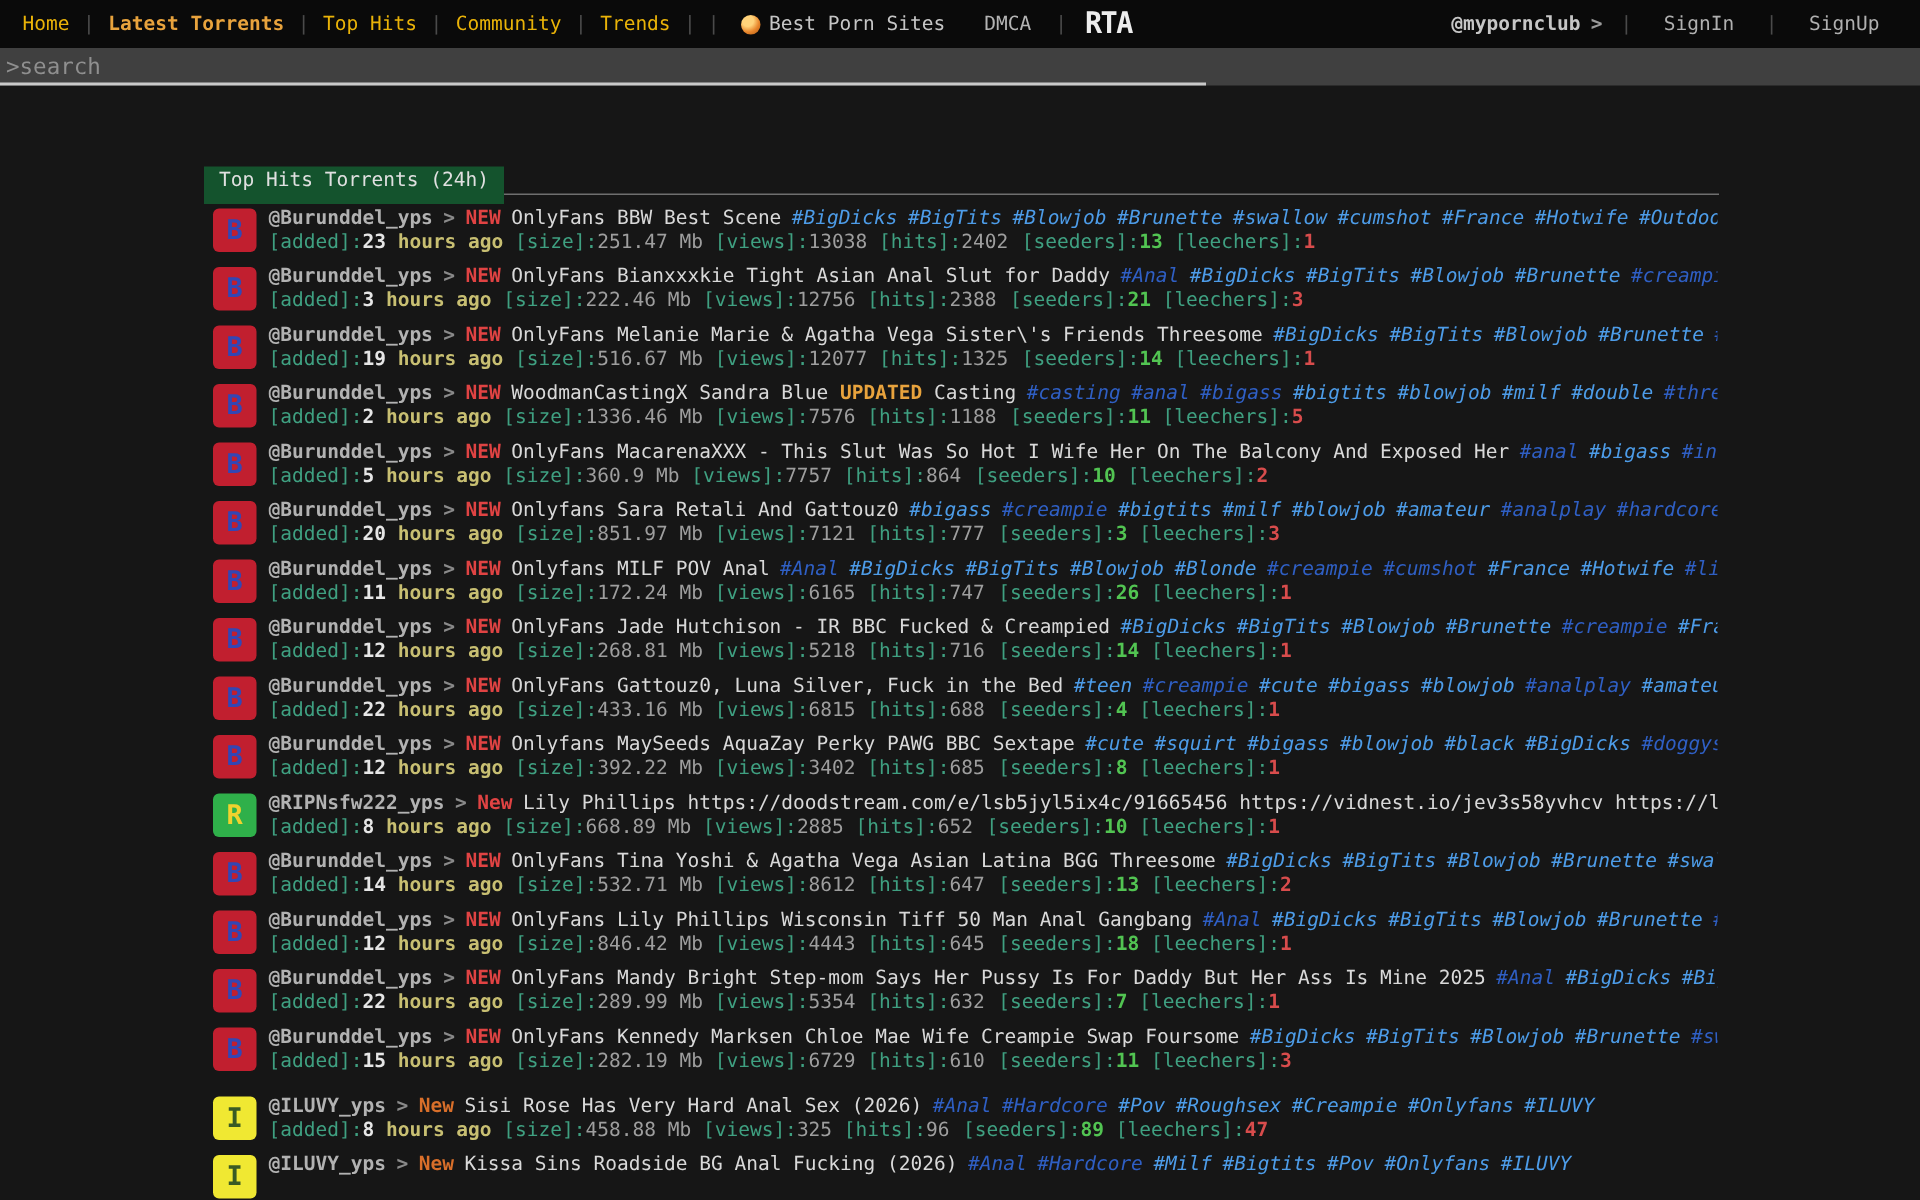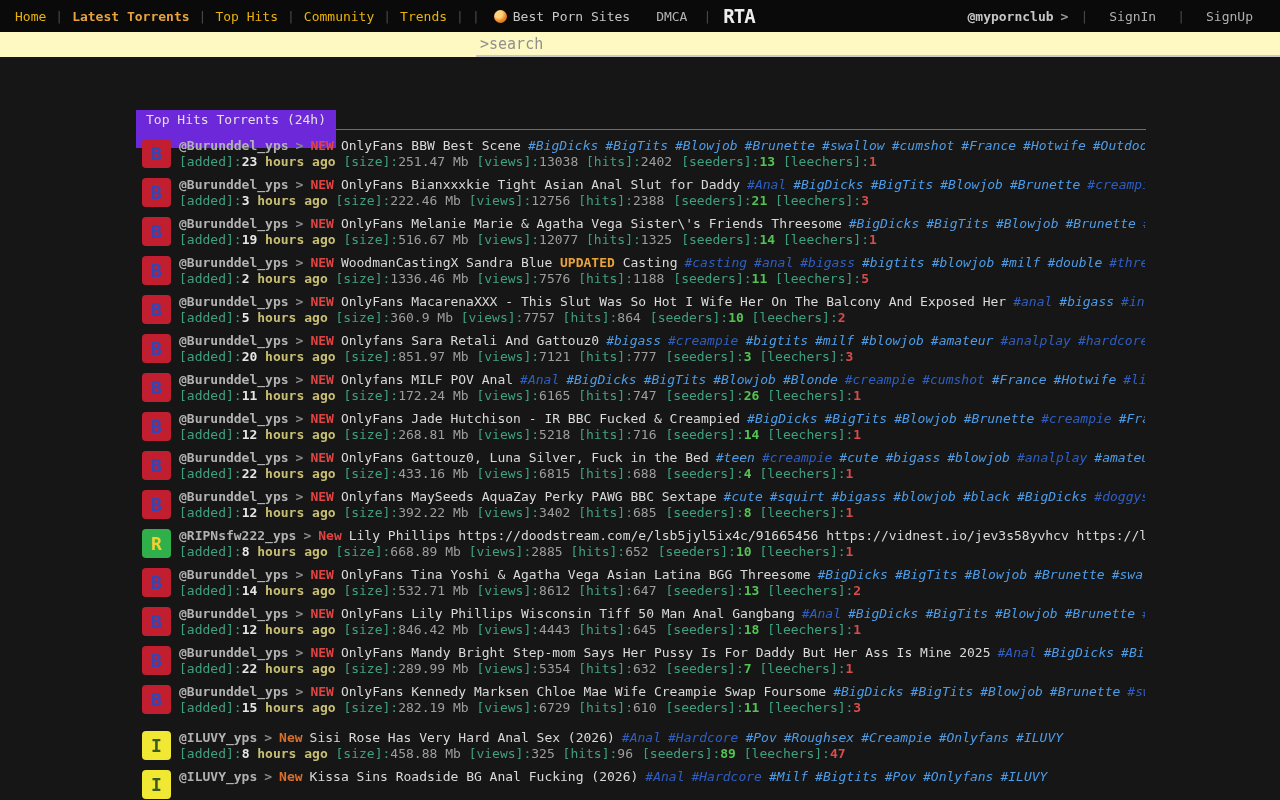--- a/index.html
+++ b/index.html
@@ -15,27 +15,27 @@
     margin:0 6px 0 10px;vertical-align:-2px;}
   .bestsites{color:#c6c6c6;margin-right:18px;cursor:pointer;}
   .dmca{margin:0 12px 0 8px;color:#b4b4b4;cursor:pointer;}
   .rta{font-weight:800;font-size:19px;color:#ededed;letter-spacing:-1px;margin-left:8px;
     transform:scaleY(1.05);display:inline-block;}
   .right{margin-left:auto;display:flex;align-items:center;}
   .account{font-weight:bold;color:#c6c6c6;cursor:pointer;}
   .chev{color:#9a9a9a;font-weight:bold;margin:0 8px 0 7px;}
   .auth{color:#b0b0b0;cursor:pointer;margin:0 17px;}
   
-  .searchwrap{height:25px;background:#fef9c3;display:flex;justify-content:flex-end;}
+  .searchwrap{height:25px;background:#404040;display:flex;justify-content:flex-start;}
   .search{width:796px;background:transparent;border:none;border-bottom:2px solid #c9c9c9;
     color:#8f8f8f;font:15px "DejaVu Sans Mono",monospace;outline:none;padding:0 4px;height:23px;}
   
   .main{padding:52px 0 0 136px;width:1010px;}
   .section-head{border-bottom:1px solid #6f6f6f;height:20px;}
-  .tab{display:inline-block;background:#6d28d9;color:#e0e0e0;padding:2px 10px 21px 10px;
+  .tab{display:inline-block;background:#14532d;color:#e0e0e0;padding:2px 10px 8px 10px;
     font-size:13px;white-space:nowrap;text-align:right;}
   .rows{padding-top:7px;}
   
   .row{display:flex;height:39px;overflow:hidden;}
   .avatar{width:29px;height:29px;border-radius:4px;margin:2px 8px 0 6px;flex:0 0 29px;
     display:flex;align-items:center;justify-content:center;font-size:18px;font-weight:bold;cursor:pointer;}
   .lines{width:966px;overflow:hidden;}
   .line1,.line2{font-size:13px;line-height:16px;white-space:nowrap;overflow:hidden;}
   .line1{margin-top:1px;}
   .user{color:#b2b2b2;font-weight:bold;cursor:pointer;}

